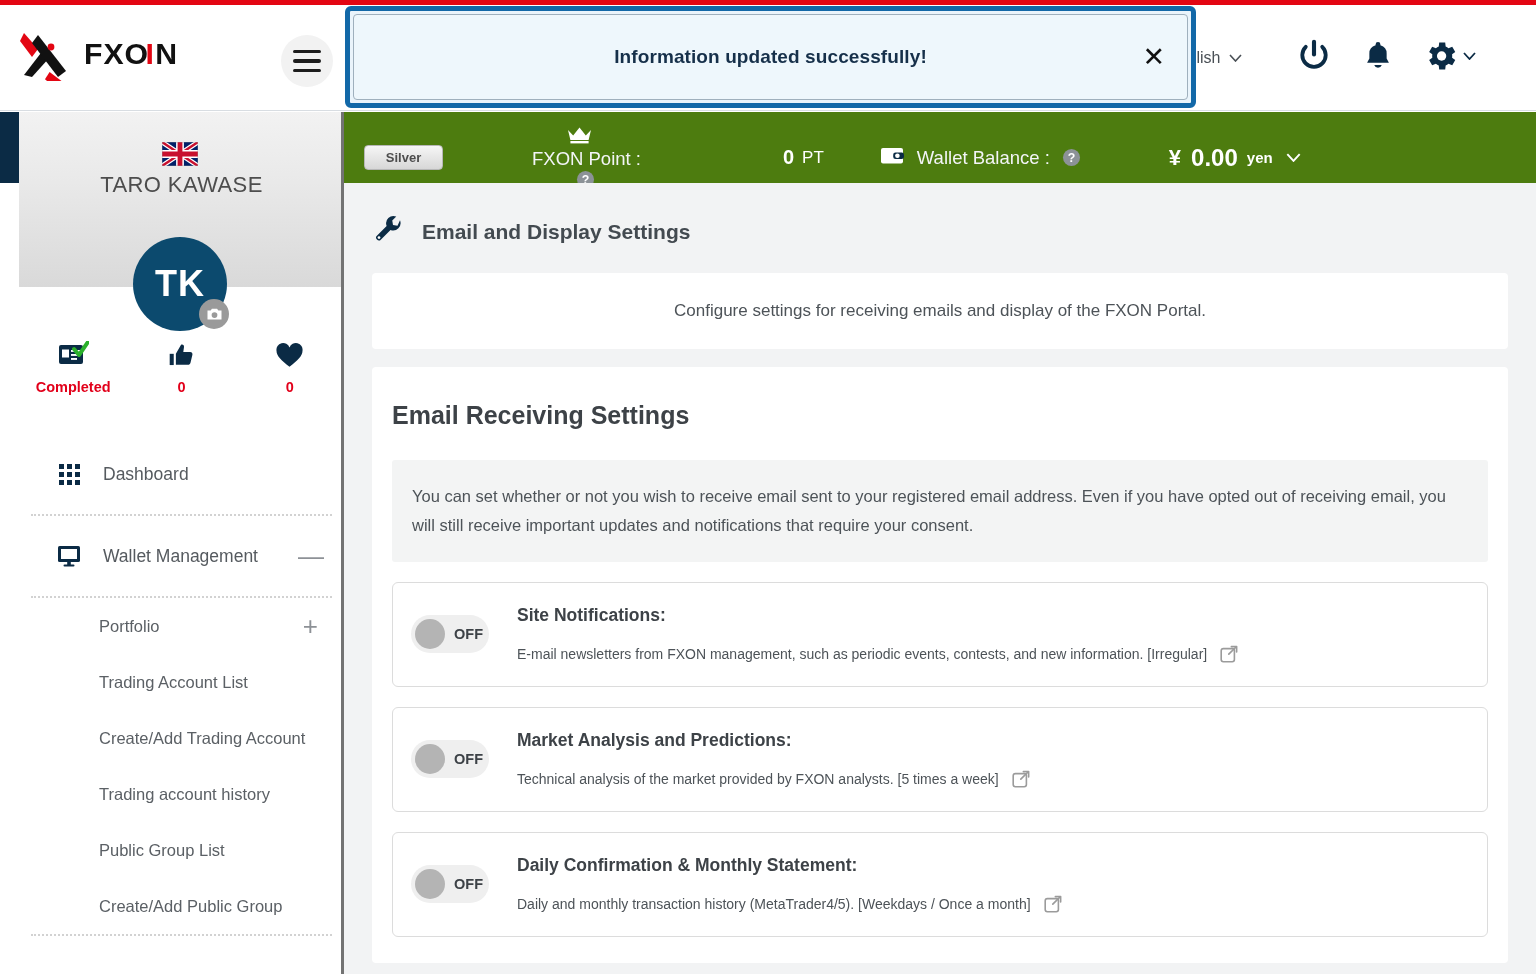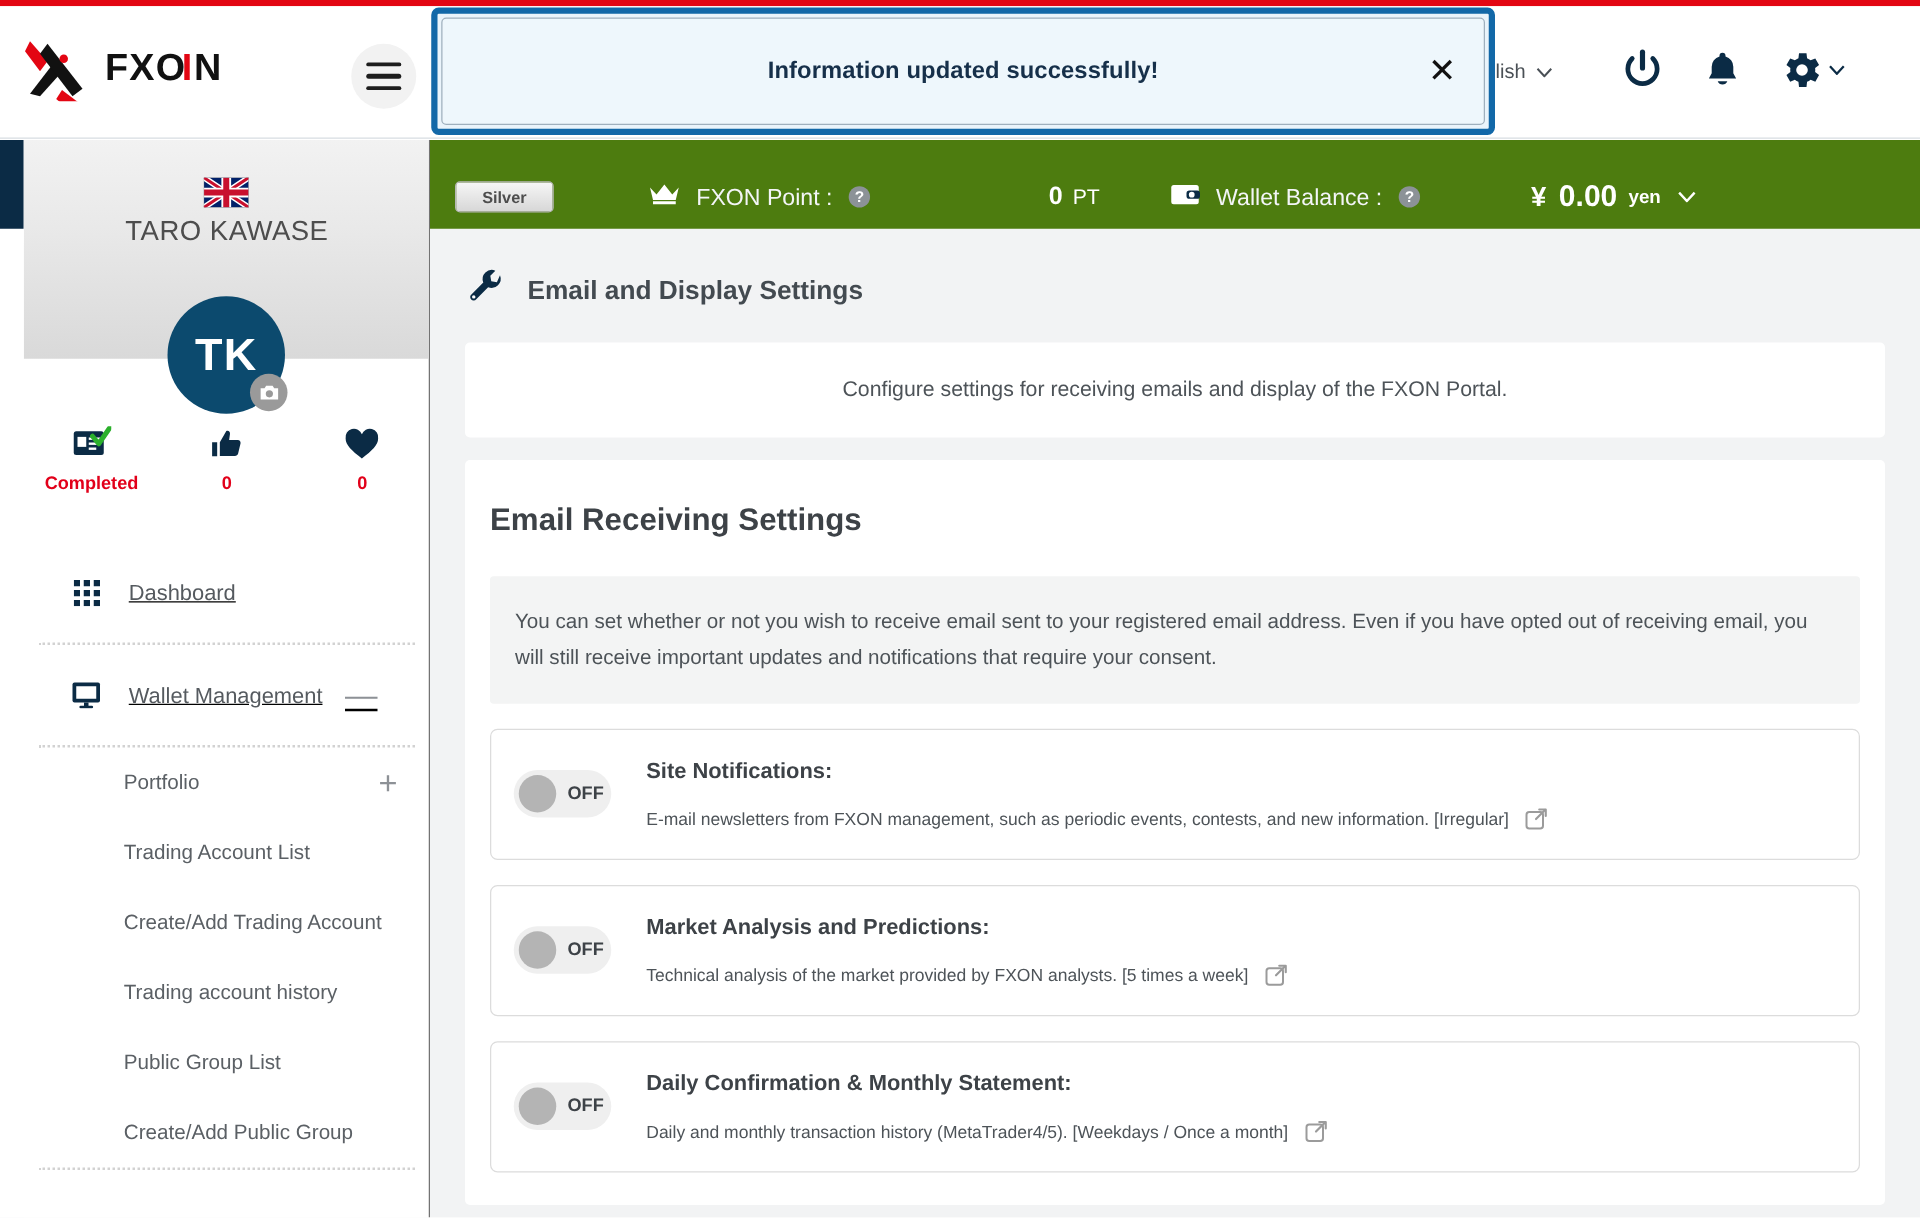--- a/index.html
+++ b/index.html
@@ -86,21 +86,21 @@
   
   .left-strip {
     position: absolute; left: 0; top: 112px; width: 19px; height: 71px;
     background: #0b2b45;
   }
 
   
   .sidebar {
     position: absolute; left: 19px; top: 112px; width: 325px; height: 862px;
     background: #ffffff;
-    border-right: 1px solid #737373;
+    border-right: 3px solid #737373;
     overflow: hidden;
   }
   .profile-grad {
     position: absolute; left: 0; top: 0; width: 325px; height: 175px;
     background: linear-gradient(180deg,#f2f2f2 0%, #e9e9e9 40%, #d9d9d9 100%);
   }
   .flag {
     position: absolute; left: 50%; top: 30px; transform: translateX(-50%);
     width: 36px; height: 24px;
   }
@@ -131,21 +131,21 @@
   .stat-label { font-size: 14.5px; font-weight: bold; color: #e2001a; }
 
   .dotted-sep {
     margin: 0 12px;
     border-top: 2px dotted #d2d2d2;
     height: 0;
   }
   .nav { position: absolute; left: 0; top: 322px; width: 325px; }
   .nav-item {
     display: flex; align-items: center; height: 80px;
-    padding-left: 38px; padding-right: 42px; cursor: pointer; text-decoration: underline;
+    padding-left: 38px; padding-right: 20px; cursor: pointer;
   }
   .nav-item .nav-ico { width: 24px; display: flex; justify-content: center; margin-right: 22px; }
   .nav-item .nav-label { font-size: 17.5px; color: #555a5f; flex: 1; }
   .nav-expander { font-size: 26px; color: #8d9196; line-height: 1; font-weight: 300; }
   .sub-item {
     display: flex; align-items: center; height: 56px;
     padding-left: 80px; padding-right: 26px; cursor: pointer;
   }
   .sub-item .nav-label { font-size: 16.5px; color: #5b6065; flex: 1; }
 
@@ -417,21 +417,21 @@
         <div class="nav-label">Create/Add Public Group</div>
       </div>
 
       <div class="dotted-sep"></div>
     </div>
   </div>
 
   <div class="statusbar">
     <div class="tier-badge">Silver</div>
 
-    <div class="st-group" style="margin-left:76px;">
+    <div class="st-group" style="margin-left:76px;flex-direction:column;">
       <span>
         <svg width="25" height="18" viewBox="0 0 25 18">
           <path d="M1 4 L6.2 9.5 L12.5 1.5 L18.8 9.5 L24 4 L21.6 14 H3.4 Z" fill="#ffffff"></path>
           <rect x="3.4" y="15" width="18.2" height="2.4" fill="#ffffff"></rect>
         </svg>
       </span>
       <span class="st-label">FXON Point :</span>
       <span class="help-ico">
         <svg width="19" height="19" viewBox="0 0 20 20">
           <circle cx="10" cy="10" r="9" fill="#8c9297"></circle>

